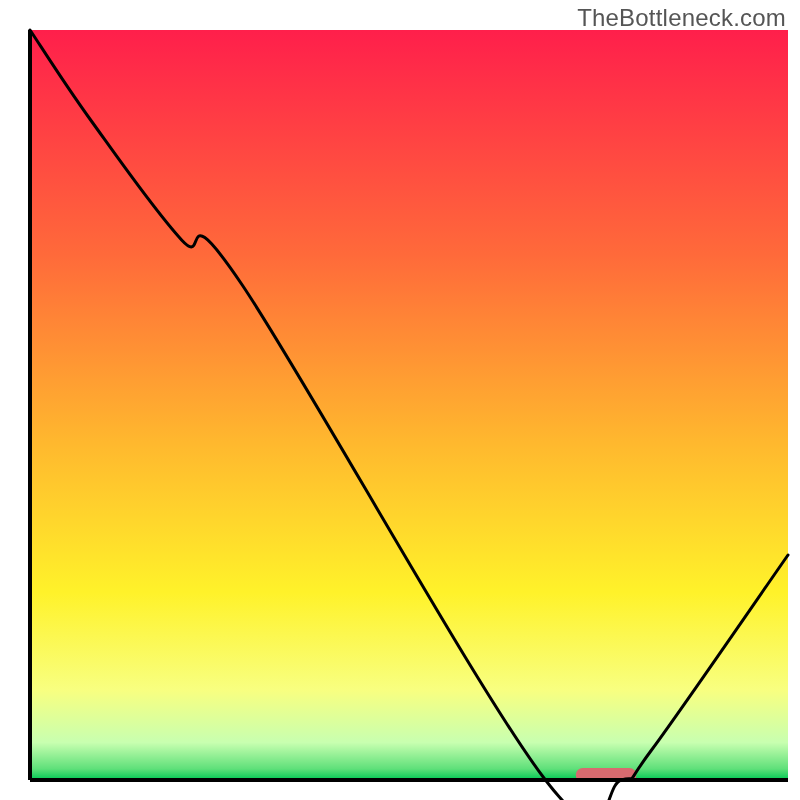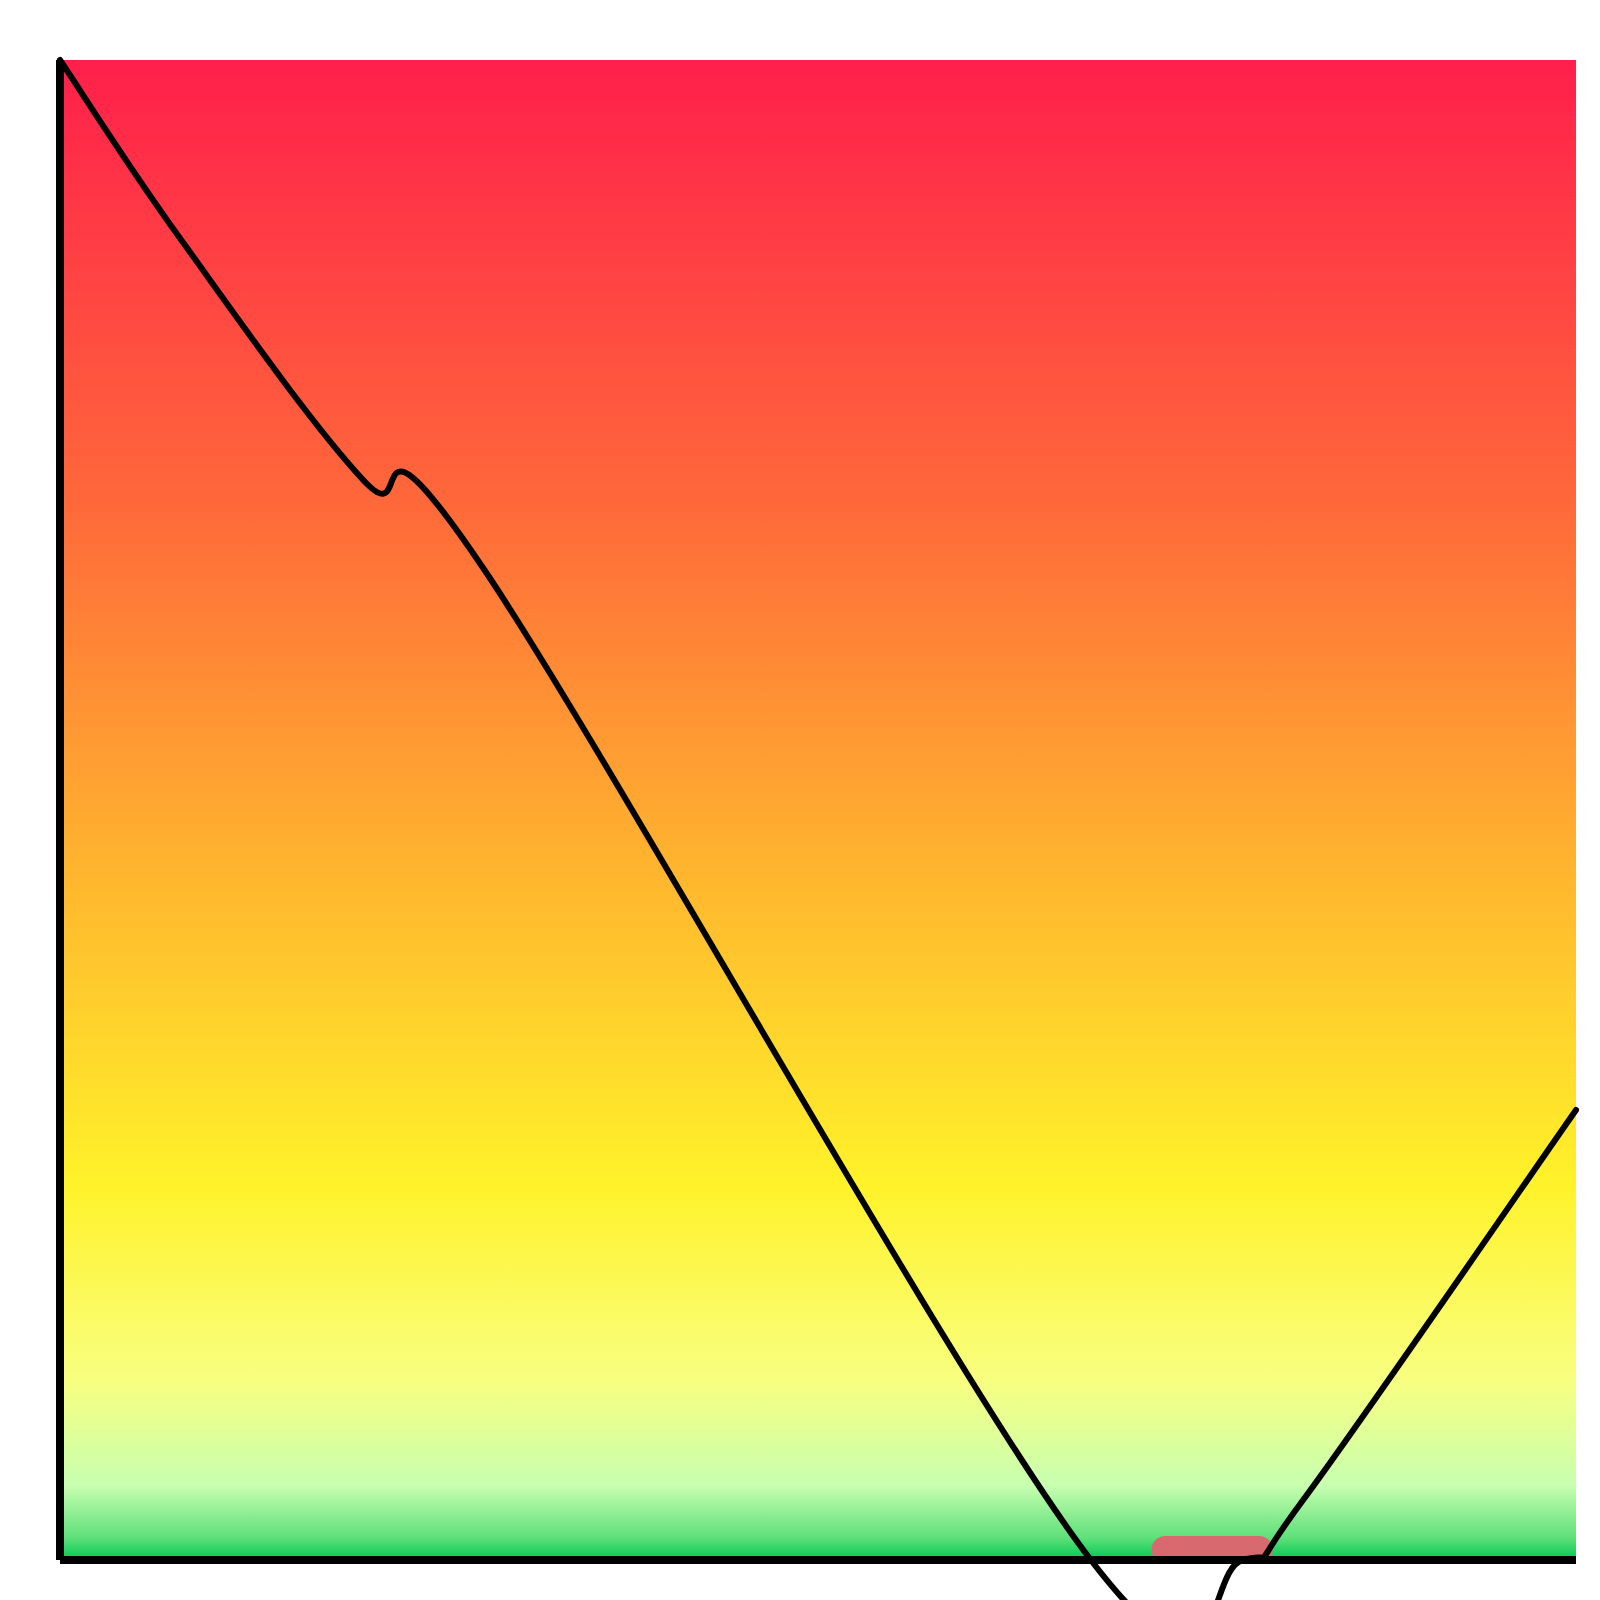--- a/index.html
+++ b/index.html
@@ -32,20 +32,21 @@
     left: 0;
     width: 800px;
     height: 800px;
     display: block;
   }
 </style>
 </head>
 <body>
 
 <div class="wrap">
+  <div class="watermark">TheBottleneck.com</div>
 
   <svg viewBox="0 0 800 800">
     <defs>
       <linearGradient id="bg-grad" x1="0" y1="0" x2="0" y2="1">
           <stop offset="0%" stop-color="#ff1f4b"></stop>
           <stop offset="30%" stop-color="#ff6a3a"></stop>
           <stop offset="55.00000000000001%" stop-color="#ffb82e"></stop>
           <stop offset="75%" stop-color="#fff22a"></stop>
           <stop offset="88%" stop-color="#f8ff80"></stop>
           <stop offset="95%" stop-color="#c8ffb0"></stop>

